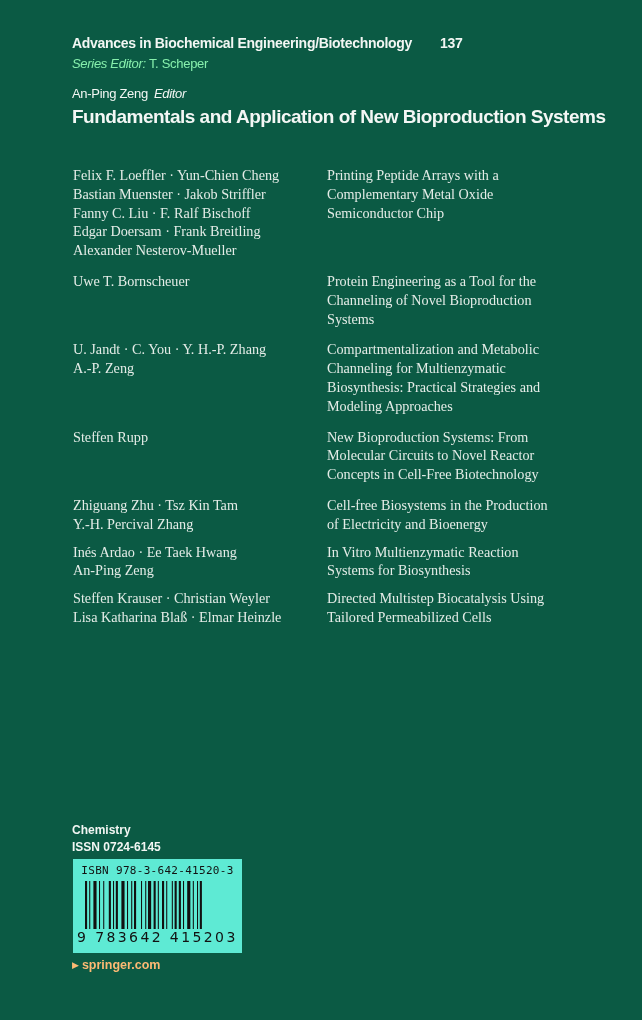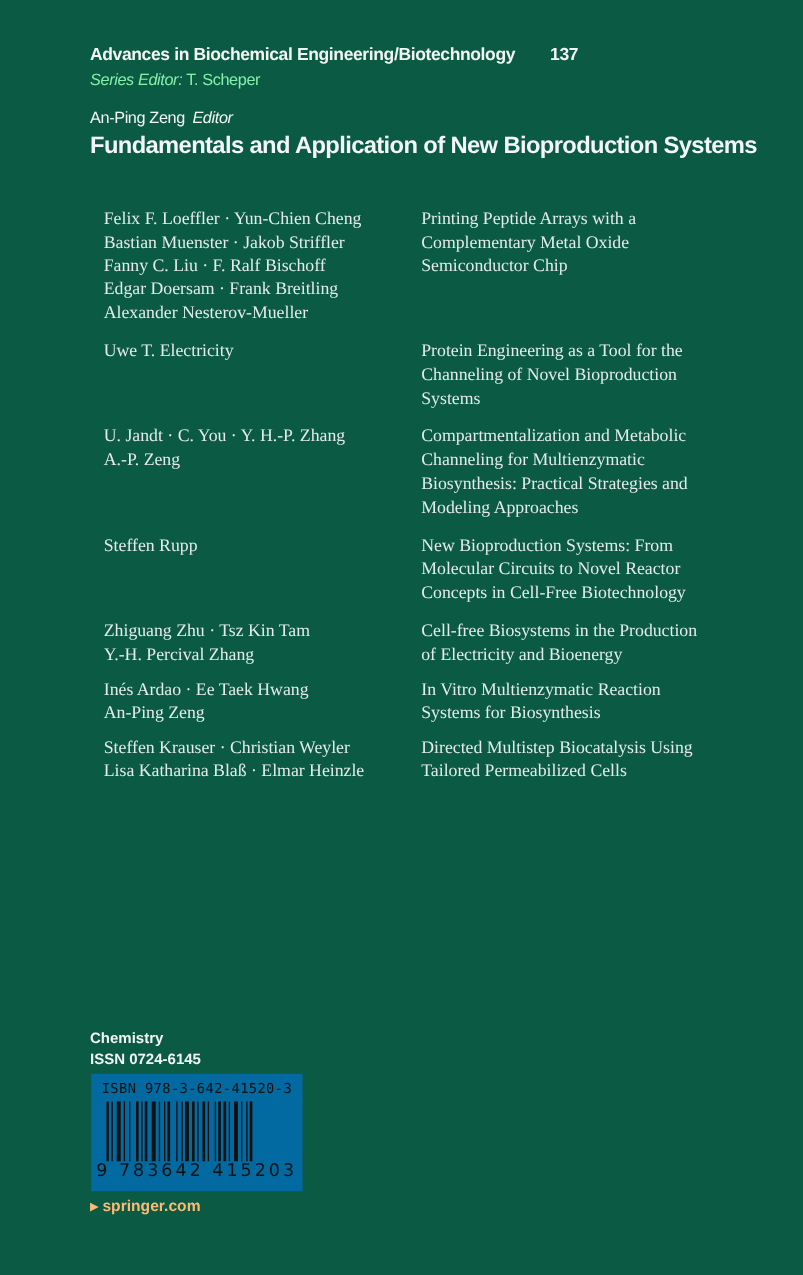--- a/index.html
+++ b/index.html
@@ -28,33 +28,33 @@
       position: absolute; left: 72px; top: 86px;
       font-size: 13px; letter-spacing: -0.3px; color: #F2F6F3; white-space: nowrap;
     }
     .editor-line em { font-style: italic; margin-left: 6px; }
     .book-title {
       position: absolute; left: 72px; top: 106px;
       font-size: 19px; font-weight: 700; letter-spacing: -0.5px; color: #F4F7F5;
       white-space: nowrap;
     }
 
-    .toc { position: absolute; left: 83px; top: 166px; width: 520px; }
+    .toc { position: absolute; left: 73px; top: 166px; width: 520px; }
     .toc-row { display: flex; font-size: 14.2px; line-height: 18.8px; color: #E4ECE7; }
     .toc-row .authors { width: 254px; flex: none; }
     .toc-row .title { flex: 1; }
     .toc-row .line { display: block; white-space: nowrap; }
 
     .subject {
       position: absolute; left: 72px; top: 822px;
       font-size: 12px; font-weight: 700; color: #F2F6F3; line-height: 17px;
     }
     .barcode-box {
       position: absolute; left: 73px; top: 859px; width: 169px; height: 94px;
-      background: #0369a1;
+      background: #5eead4;
     }
     .isbn-text {
       position: absolute; left: 0; top: 5px; width: 169px; text-align: center;
       font-size: 11px; color: #111; letter-spacing: 0.3px; white-space: nowrap;
     }
     .bars { position: absolute; left: 12px; top: 22px; width: 145px; height: 60px; }
     .barcode-digits {
       position: absolute; left: 4px; top: 70px; width: 160px;
       font-size: 14px; color: #111; letter-spacing: 2.4px; white-space: nowrap;
       background: transparent;
@@ -90,21 +90,21 @@
         <span class="line">Alexander Nesterov-Mueller</span>
       </div>
       <div class="title">
         <span class="line">Printing Peptide Arrays with a</span>
         <span class="line">Complementary Metal Oxide</span>
         <span class="line">Semiconductor Chip</span>
       </div>
     </div>
     <div class="toc-row" style="margin-bottom: 12px;">
       <div class="authors">
-        <span class="line">Uwe T. Electricity</span>
+        <span class="line">Uwe T. Bornscheuer</span>
       </div>
       <div class="title">
         <span class="line">Protein Engineering as a Tool for the</span>
         <span class="line">Channeling of Novel Bioproduction</span>
         <span class="line">Systems</span>
       </div>
     </div>
     <div class="toc-row" style="margin-bottom: 12px;">
       <div class="authors">
         <span class="line">U. Jandt · C. You · Y. H.-P. Zhang</span>

